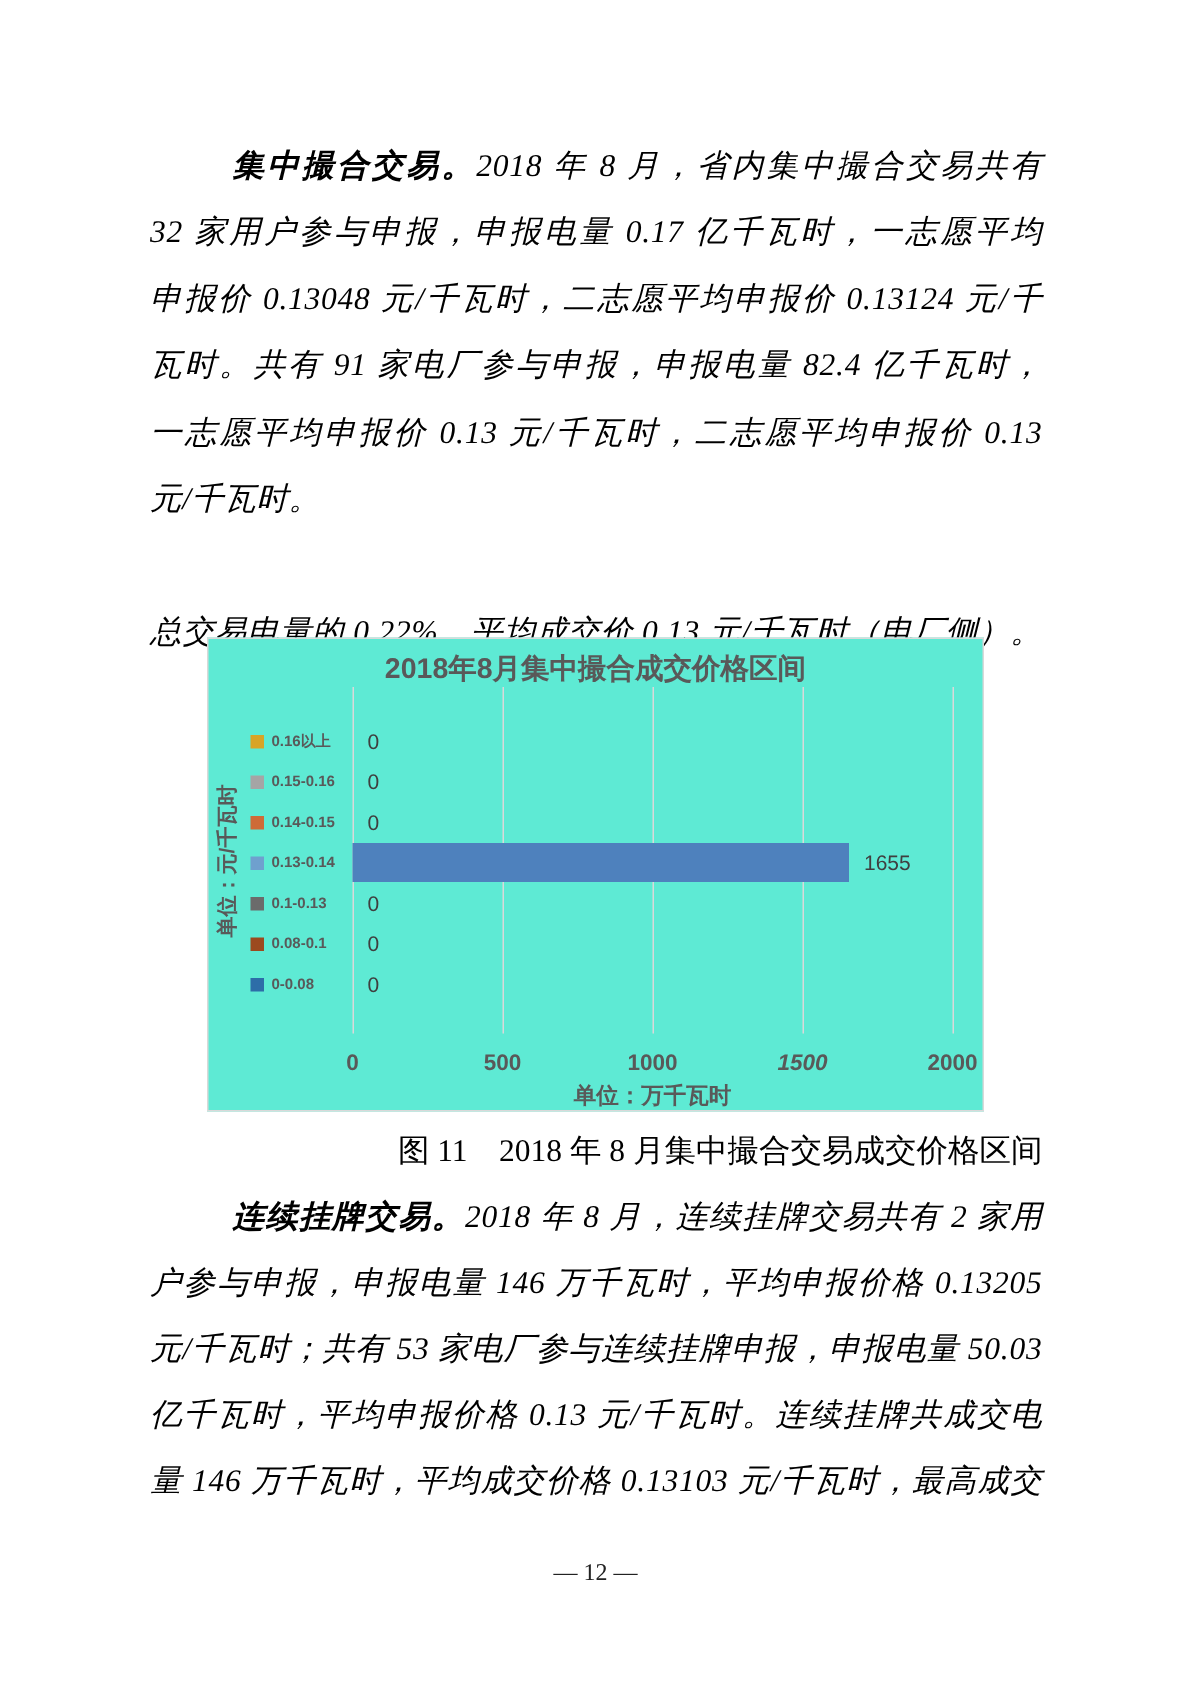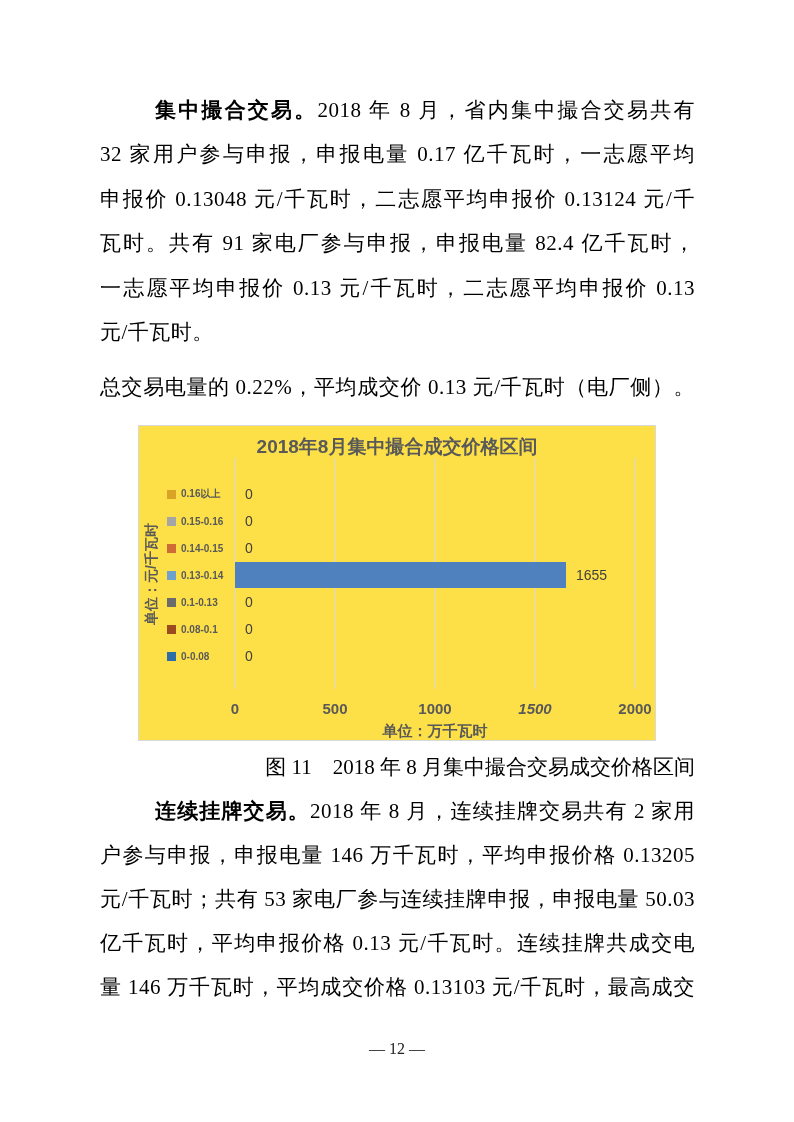--- a/index.html
+++ b/index.html
@@ -1,30 +1,30 @@
 <!DOCTYPE html>
 <html><head>
 <meta charset="utf-8">
 <style>
   html,body{margin:0;padding:0;}
   body{width:794px;height:1122px;background:#ffffff;position:relative;
        font-family:"Liberation Serif","DejaVu Serif",serif;color:#000;}
   .page{position:absolute;inset:0;background:#fff;}
   .line{position:absolute;left:100px;width:595px;height:30px;line-height:30px;
-        font-size:21px;letter-spacing:0.5px;white-space:nowrap;}
+        font-size:21px;letter-spacing:0.5px;white-space:nowrap;font-style:italic;}
   .jl{white-space:normal;text-align:justify;text-align-last:justify;}
   .indent{text-indent:55px;}
   .lead{font-weight:bold;}
   .caption{position:absolute;left:100px;width:595px;top:752px;height:30px;line-height:30px;
            font-size:21px;text-align:right;}
   .footer{position:absolute;left:0;width:794px;top:1038px;height:22px;line-height:22px;
           font-size:16px;text-align:center;color:#222;}
   
   .chart{position:absolute;left:138px;top:425px;width:518px;height:316px;
-         background:#fde047;border:1px solid #d9d9d9;box-sizing:border-box;
+         background:#5eead4;border:1px solid #d9d9d9;box-sizing:border-box;
          font-family:"Liberation Sans","DejaVu Sans",sans-serif;color:#595959;}
   .c-title{position:absolute;left:0;top:10px;width:100%;text-align:center;
            font-size:19px;font-weight:bold;color:#595959;line-height:22px;}
   .plot{position:absolute;left:96px;top:32px;width:400px;height:231px;}
   .y-title{position:absolute;left:-48px;top:140px;width:120px;height:16px;text-align:center;
            font-size:14px;font-weight:bold;color:#595959;transform:rotate(-90deg);
            white-space:nowrap;line-height:16px;}
   .x-title{position:absolute;left:96px;top:296px;width:400px;text-align:center;
            font-size:15px;font-weight:bold;color:#595959;line-height:18px;}
   .xtick{font-size:15px;font-weight:600;color:#595959;line-height:18px;}
@@ -36,21 +36,21 @@
 
 <div class="page">
 
   <div class="line jl indent" style="top:95px"><span class="lead">集中撮合交易。</span><span>2018 年 8 月，省内集中撮合交易共有</span></div>
   <div class="line jl" style="top:139px">32 家用户参与申报，申报电量 0.17 亿千瓦时，一志愿平均</div>
   <div class="line jl" style="top:184px">申报价 0.13048 元/千瓦时，二志愿平均申报价 0.13124 元/千</div>
   <div class="line jl" style="top:228px">瓦时。共有 91 家电厂参与申报，申报电量 82.4 亿千瓦时，</div>
   <div class="line jl" style="top:273px">一志愿平均申报价 0.13 元/千瓦时，二志愿平均申报价 0.13</div>
   <div class="line" style="top:317px">元/千瓦时。</div>
 
-  <div class="line jl" style="top:372px">总交易电量的 0.22%，平均成交价 0.13 元/千瓦时（电厂侧）。</div>
+  <div class="line jl" style="top:406px">总交易电量的 0.22%，平均成交价 0.13 元/千瓦时（电厂侧）。</div>
 
   <div class="chart">
     <div class="c-title">2018年8月集中撮合成交价格区间</div>
     <div class="y-title">单位：元/千瓦时</div>
     <div class="plot">
         <div style="position: absolute; left: 0px; top: 0px; width: 1px; height: 100%; background: rgb(217, 217, 217);"></div>
         <div style="position: absolute; left: 100px; top: 0px; width: 1px; height: 100%; background: rgb(217, 217, 217);"></div>
         <div style="position: absolute; left: 200px; top: 0px; width: 1px; height: 100%; background: rgb(217, 217, 217);"></div>
         <div style="position: absolute; left: 300px; top: 0px; width: 1px; height: 100%; background: rgb(217, 217, 217);"></div>
         <div style="position: absolute; left: 400px; top: 0px; width: 1px; height: 100%; background: rgb(217, 217, 217);"></div>

